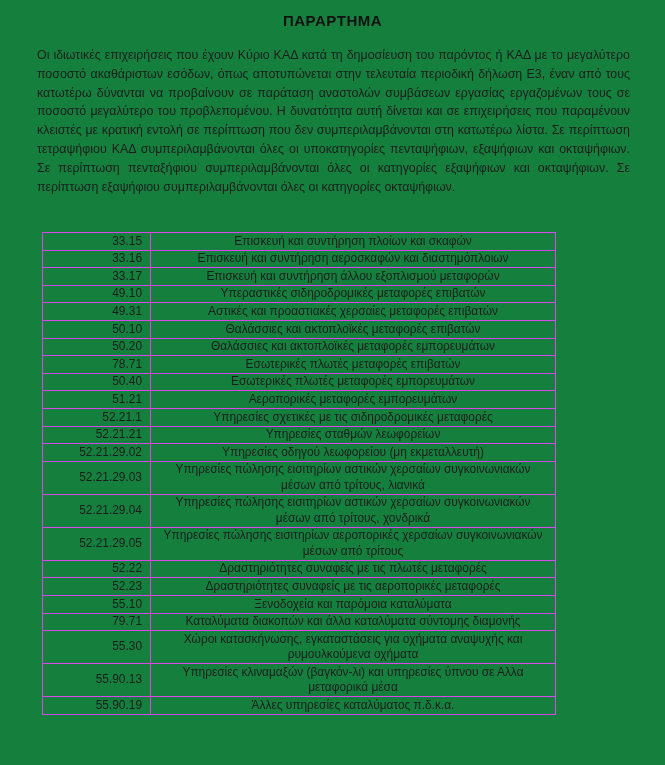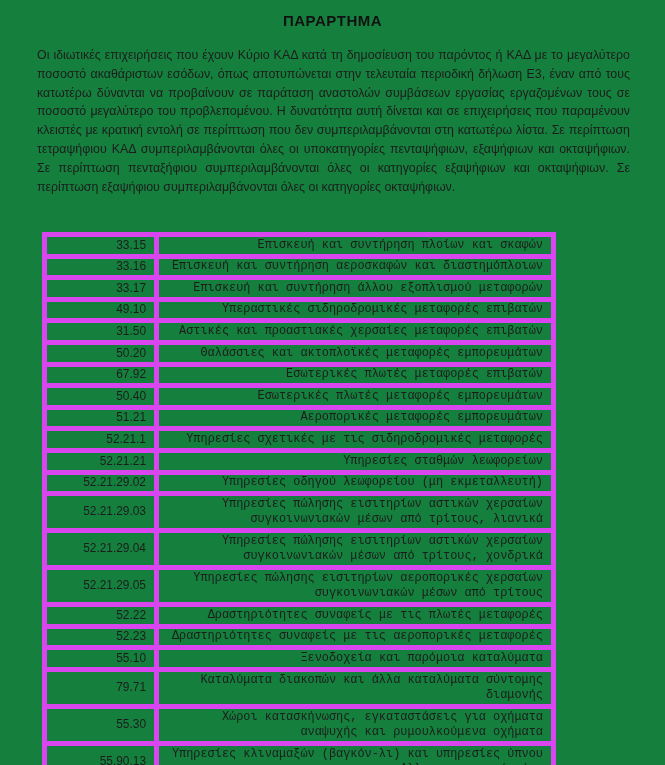--- a/index.html
+++ b/index.html
@@ -41,34 +41,33 @@
     position: absolute;
     top: 232px;
     left: 42px;
     width: 514px;
     border-collapse: collapse;
     table-layout: fixed;
     font-size: 11.9px;
     color: #1c1c1c;
   }
   table.kad td {
-    border: 5px solid #d946ef;
+    border: 1px solid #d946ef;
     padding: 0.6px 8px;
     line-height: 15.4px;
     vertical-align: middle;
     overflow: hidden;
   }
   td.code {
     width: 91px;
     text-align: right;
     white-space: nowrap;
   }
   td.desc {
-    text-align: right;
-    font-family: Liberation Mono, monospace;
+    text-align: center;
   }
 </style>
 </head>
 <body>
 
 <div class="page">
 
   <h1 class="doc-title">ΠΑΡΑΡΤΗΜΑ</h1>
 
   <p class="intro">Οι ιδιωτικές επιχειρήσεις που έχουν Κύριο ΚΑΔ κατά τη δημοσίευση του παρόντος ή ΚΑΔ με το μεγαλύτερο ποσοστό ακαθάριστων εσόδων, όπως αποτυπώνεται στην τελευταία περιοδική δήλωση Ε3, έναν από τους κατωτέρω δύνανται να προβαίνουν σε παράταση αναστολών συμβάσεων εργασίας εργαζομένων τους σε ποσοστό μεγαλύτερο του προβλεπομένου. Η δυνατότητα αυτή δίνεται και σε επιχειρήσεις που παραμένουν κλειστές με κρατική εντολή σε περίπτωση που δεν συμπεριλαμβάνονται στη κατωτέρω λίστα. Σε περίπτωση τετραψήφιου ΚΑΔ συμπεριλαμβάνονται όλες οι υποκατηγορίες πενταψήφιων, εξαψήφιων και οκταψήφιων. Σε περίπτωση πενταξήφιου συμπεριλαμβάνονται όλες οι κατηγορίες εξαψήφιων και οκταψήφιων. Σε περίπτωση εξαψήφιου συμπεριλαμβάνονται όλες οι κατηγορίες οκταψήφιων.</p>
@@ -85,29 +84,33 @@
         </tr>
         <tr>
           <td class="code">33.17</td>
           <td class="desc">Επισκευή και συντήρηση άλλου εξοπλισμού μεταφορών</td>
         </tr>
         <tr>
           <td class="code">49.10</td>
           <td class="desc">Υπεραστικές σιδηροδρομικές μεταφορές επιβατών</td>
         </tr>
         <tr>
-          <td class="code">31.50</td>
+          <td class="code">49.31</td>
           <td class="desc">Αστικές και προαστιακές χερσαίες μεταφορές επιβατών</td>
+        </tr>
+        <tr>
+          <td class="code">50.10</td>
+          <td class="desc">Θαλάσσιες και ακτοπλοϊκές μεταφορές επιβατών</td>
         </tr>
         <tr>
           <td class="code">50.20</td>
           <td class="desc">Θαλάσσιες και ακτοπλοϊκές μεταφορές εμπορευμάτων</td>
         </tr>
         <tr>
-          <td class="code">67.92</td>
+          <td class="code">78.71</td>
           <td class="desc">Εσωτερικές πλωτές μεταφορές επιβατών</td>
         </tr>
         <tr>
           <td class="code">50.40</td>
           <td class="desc">Εσωτερικές πλωτές μεταφορές εμπορευμάτων</td>
         </tr>
         <tr>
           <td class="code">51.21</td>
           <td class="desc">Αεροπορικές μεταφορές εμπορευμάτων</td>
         </tr>

